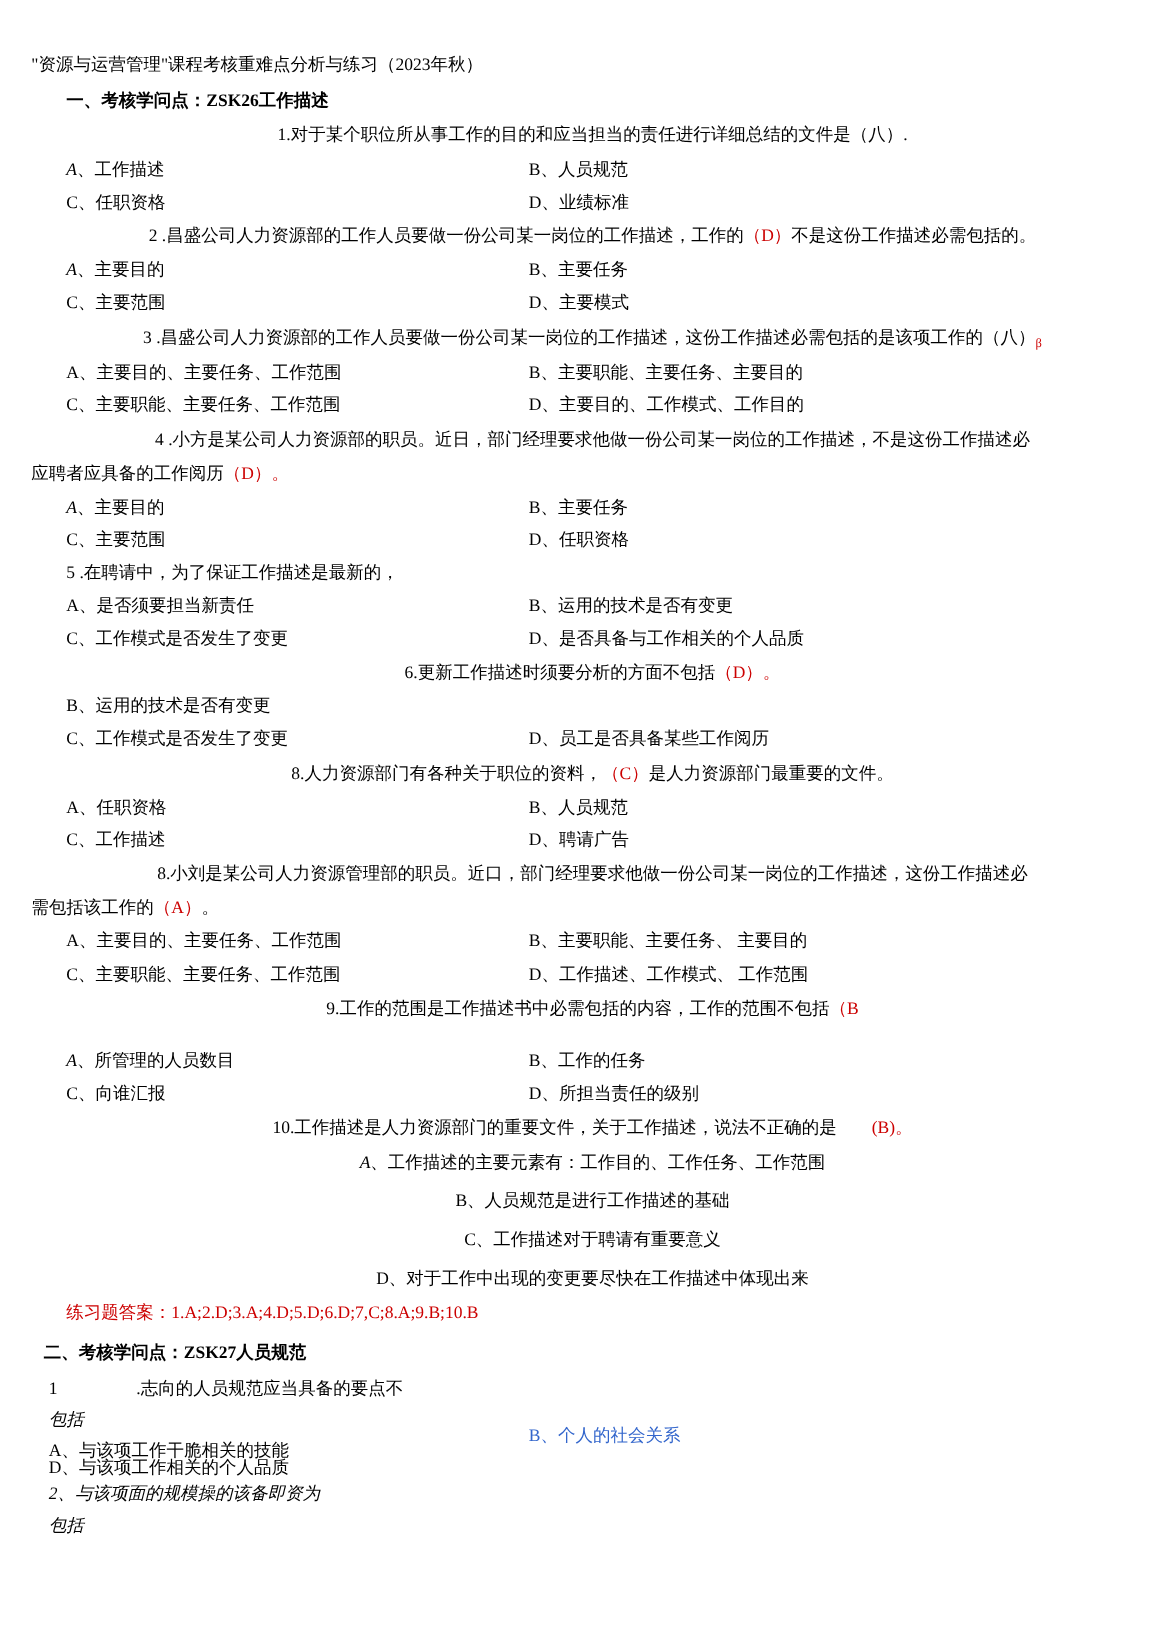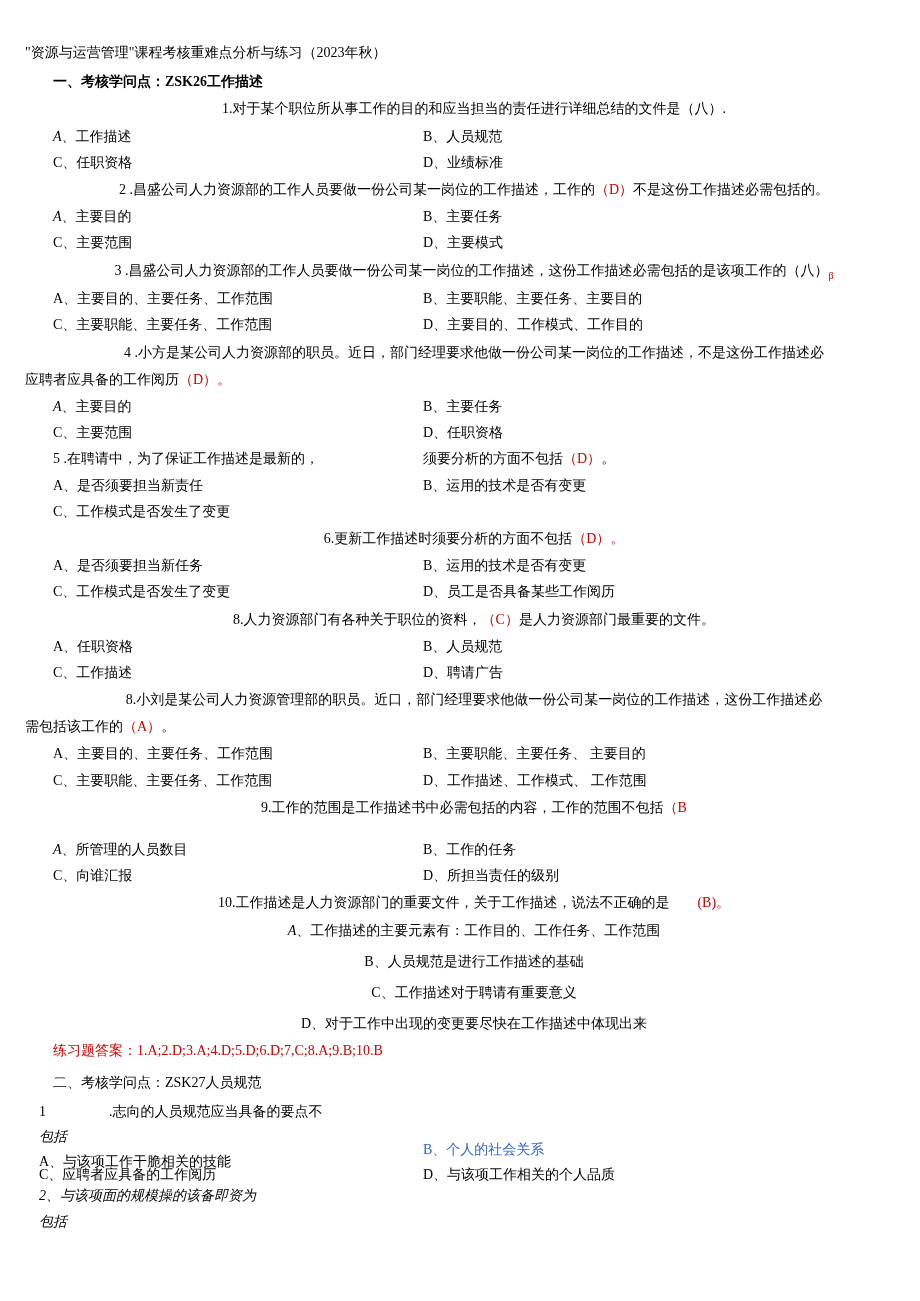--- a/index.html
+++ b/index.html
@@ -35,22 +35,22 @@
   .opt-right {
     flex: 1;
   }
   .continuation {
     margin: 2px 0;
   }
   .answer-line {
     margin: 2px 0 2px 28px;
   }
   .section2-header {
-    font-weight: normal;
-    margin: 6px 0 4px 28px;
+    font-weight: bold;
+    margin: 6px 0 4px 10px;
   }
   .q-indent-text {
     margin-left: 14px;
     font-style: italic;
   }
   .red { color: #c00; }
   .blue { color: #3366cc; }
   .subscript {
     font-size: 10px;
     vertical-align: sub;
@@ -109,37 +109,34 @@
   <div class="opt-left"><span class="italic-a">A</span><span>、主要目的</span></div>
   <div class="opt-right">B、主要任务</div>
 </div>
 <div class="options-row">
   <div class="opt-left">C、主要范围</div>
   <div class="opt-right">D、任职资格</div>
 </div>
 
 <div class="options-row">
   <div class="opt-left">5 .在聘请中，为了保证工作描述是最新的，</div>
-  <div class="opt-right">
-    <span>须要分析的方面不包括</span><span class="red">（D）</span><span>。</span>
-  </div>
 </div>
 <div class="options-row">
   <div class="opt-left">A、是否须要担当新责任</div>
   <div class="opt-right">B、运用的技术是否有变更</div>
 </div>
 <div class="options-row">
   <div class="opt-left">C、工作模式是否发生了变更</div>
+  <div class="opt-right">D、是否具备与工作相关的个人品质</div>
 </div>
 
 <div class="question">
   <span>6.更新工作描述时须要分析的方面不包括</span><span class="red">（D）。</span>
 </div>
 <div class="options-row">
-  <div class="opt-left">A、是否须要担当新任务</div>
   <div class="opt-right">B、运用的技术是否有变更</div>
 </div>
 <div class="options-row">
   <div class="opt-left">C、工作模式是否发生了变更</div>
   <div class="opt-right">D、员工是否具备某些工作阅历</div>
 </div>
 
 <div class="question">
   <span>8.人力资源部门有各种关于职位的资料，</span><span class="red">（C）</span><span>是人力资源部门最重要的文件。</span>
 </div>
@@ -194,17 +191,16 @@
   <div style="width:14px"></div>
   <div style="width:70px">1</div>
   <div>.志向的人员规范应当具备的要点不</div>
 </div>
 <div class="q-indent-text">包括</div>
 <div style="display:flex;margin-left:14px">
   <div style="width:384px">A、与该项工作干脆相关的技能</div>
   <div class="blue" style="position:relative;top:-12px">B、个人的社会关系</div>
 </div>
 <div style="display:flex;margin-left:14px;margin-top:-12px">
-  <div style="width:384px">C、应聘者应具备的工作阅历</div>
   <div>D、与该项工作相关的个人品质</div>
 </div>
 <div class="q-indent-text" style="margin-top:-4px">2、与该项面的规模操的该备即资为</div>
 <div class="q-indent-text">包括</div>
 
 </body></html>

